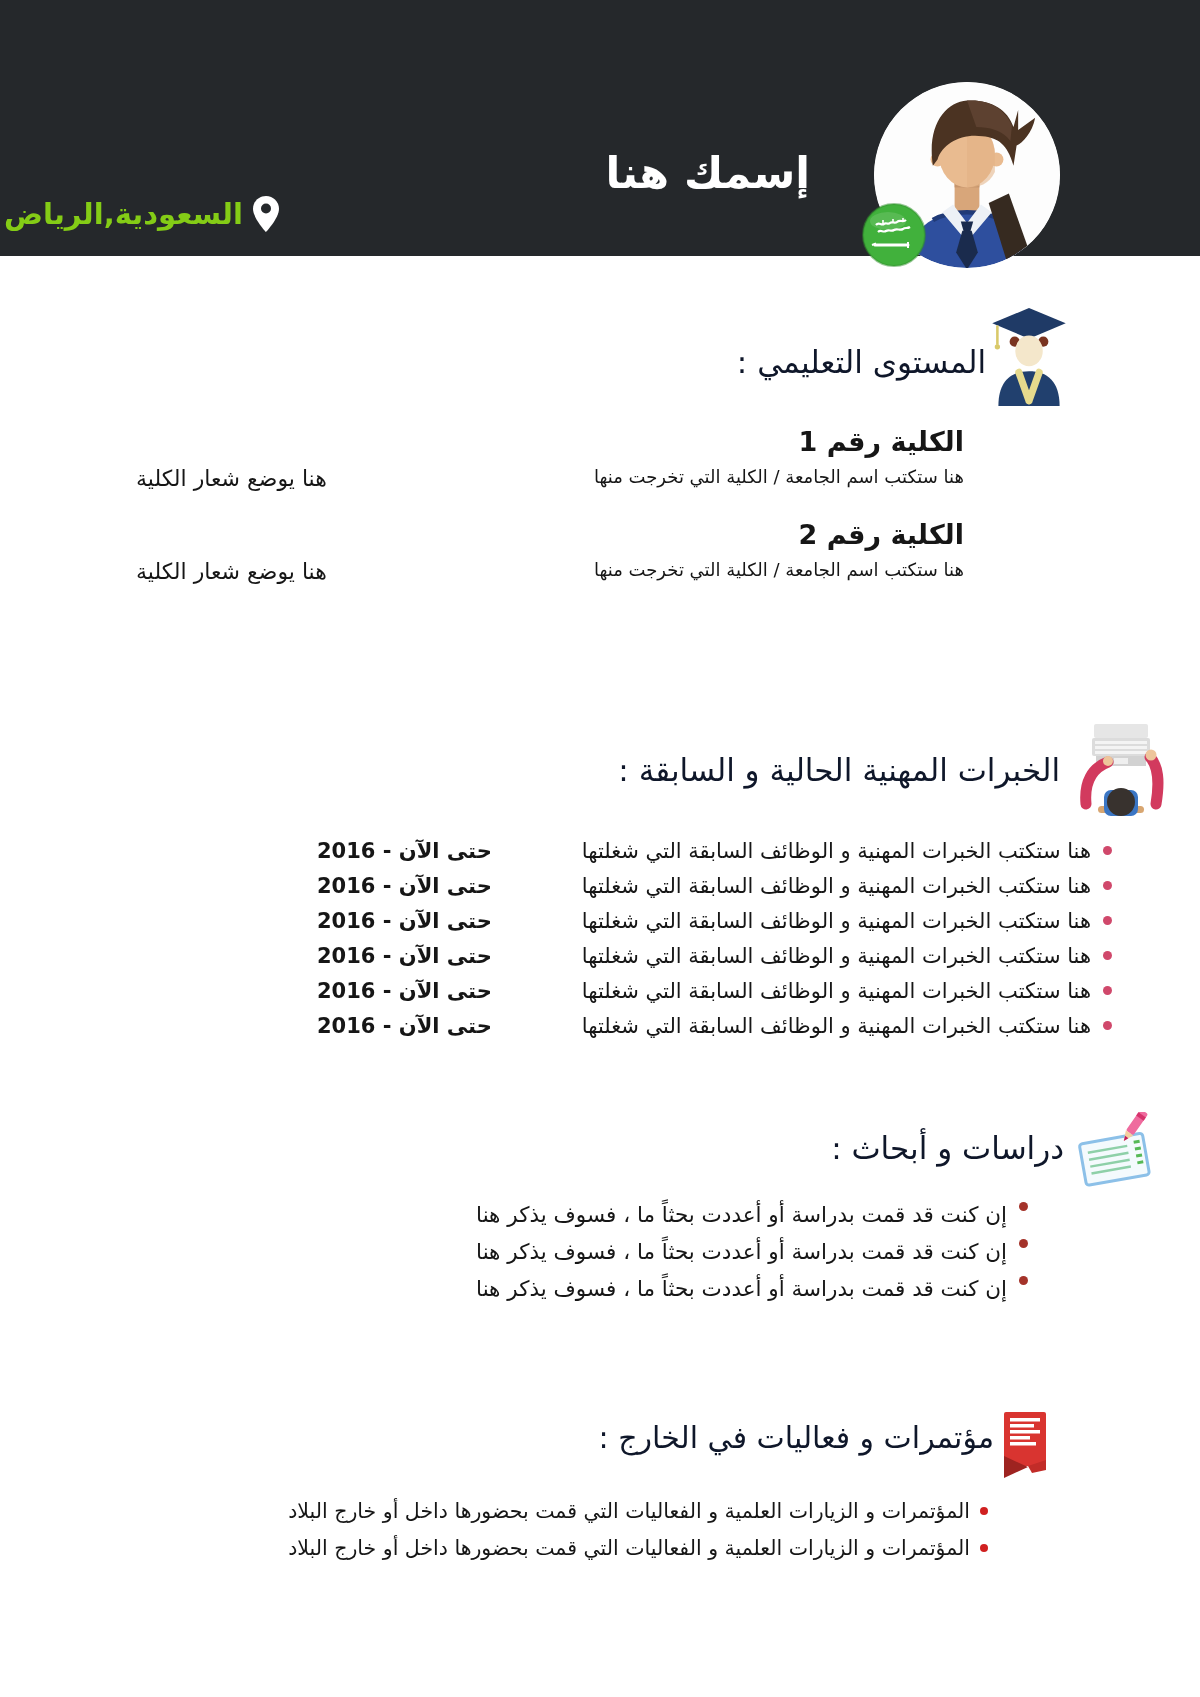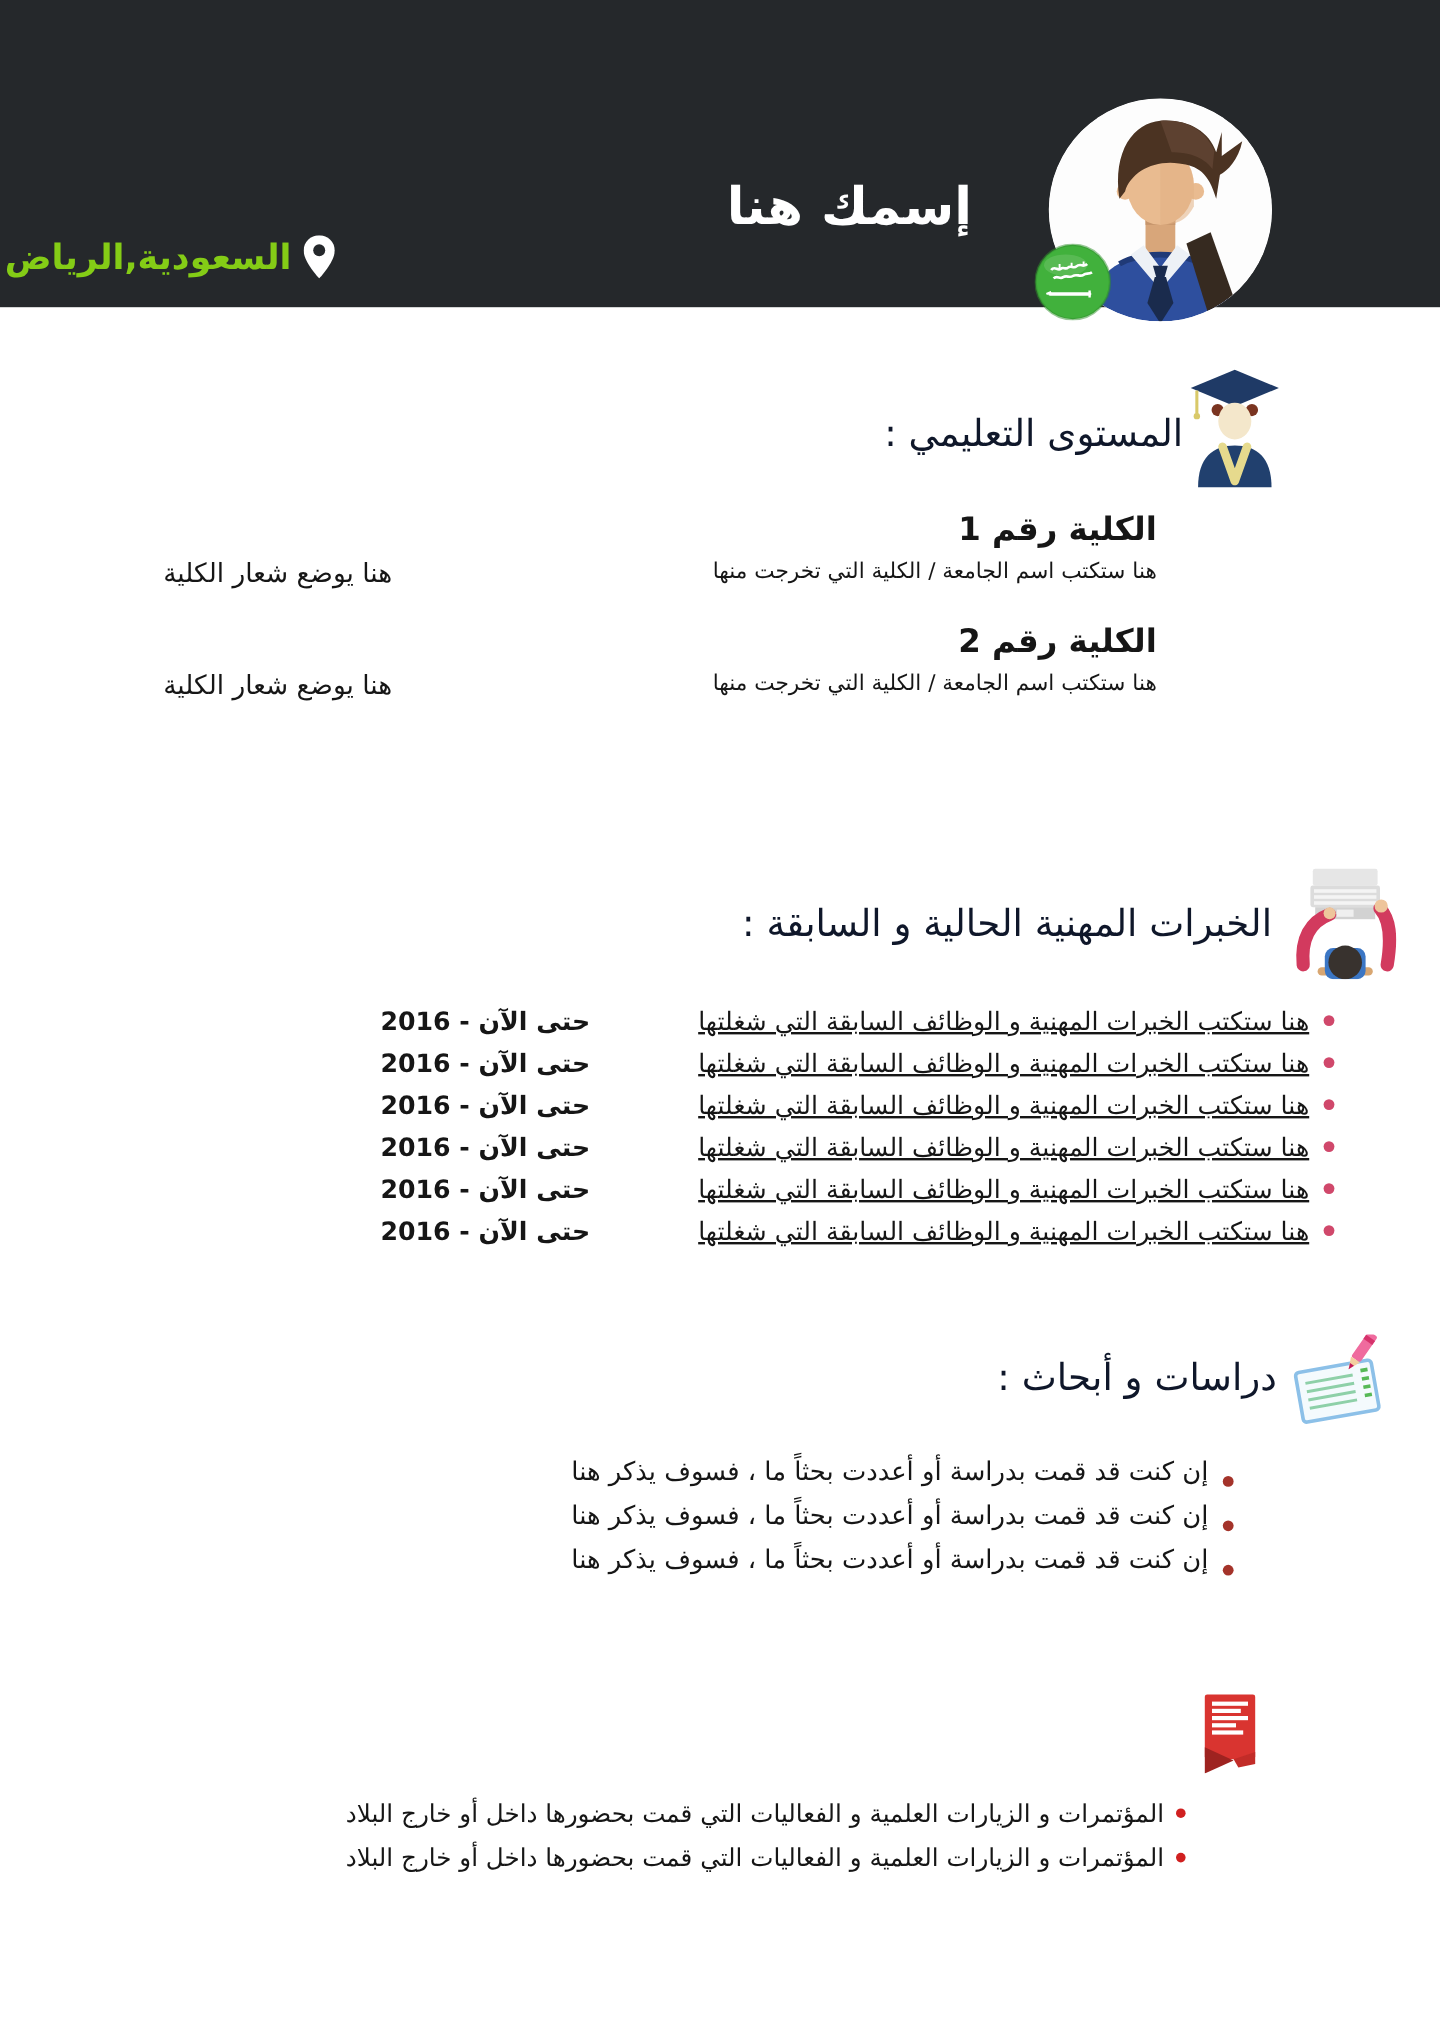--- a/index.html
+++ b/index.html
@@ -34,28 +34,28 @@
   .c2-details{right:236px;top:559px;}
   .c2-logo{left:136px;top:559px;}
 
   
   .xp-icon{left:1078px;top:720px;width:86px;height:96px;}
   .xp-title{right:140px;top:752px;}
   .xp-list{position:absolute;right:88px;top:833px;width:795px;}
   .xp-row{height:35px;display:flex;align-items:center;justify-content:space-between;}
   .xp-right{display:flex;align-items:center;min-width:0;}
   .xp-dot{width:9px;height:9px;background:#d0486b;margin-left:12px;}
-  .xp-text{font-size:21px;white-space:nowrap;text-decoration:underline;}
+  .xp-text{font-size:21px;white-space:nowrap;}
   .xp-period{font-size:21px;font-weight:bold;white-space:nowrap;}
 
   
   .st-icon{left:1072px;top:1112px;width:88px;height:85px;}
   .st-title{right:136px;top:1130px;}
   .st-list{position:absolute;right:172px;top:1202px;}
-  .st-row{height:37px;display:flex;align-items:flex-end;}
+  .st-row{height:37px;display:flex;align-items:flex-start;}
   .st-dot{width:9px;height:9px;background:#a4332a;margin-left:12px;}
   .st-text{font-size:21.5px;white-space:nowrap;}
 
   
   .cf-icon{left:998px;top:1410px;width:52px;height:68px;}
   .cf-title{right:206px;top:1420px;font-size:30px;}
   .cf-list{position:absolute;right:212px;top:1492px;}
   .cf-row{height:37px;display:flex;align-items:center;}
   .cf-dot{width:8px;height:8px;background:#d02020;margin-left:10px;}
   .cf-text{font-size:20.5px;white-space:nowrap;}
@@ -252,20 +252,21 @@
         <rect x="12" y="8" width="30" height="3.5"></rect>
           <rect x="12" y="14" width="24" height="3.5"></rect>
         <rect x="12" y="20" width="30" height="3.5"></rect>
           <rect x="12" y="26" width="20" height="3.5"></rect>
         <rect x="12" y="32" width="26" height="3.5"></rect>
       </g>
       <polygon points="30,56 48,50 48,60 34,63" fill="#c22c28"></polygon>
       <polygon points="6,46 6,68 30,57" fill="#9e2320"></polygon>
     </svg>
   </span>
+  <div class="sec-title cf-title">مؤتمرات و فعاليات في الخارج :</div>
 
   <div class="cf-list">
     <div class="cf-row">
       <span class="dot cf-dot"></span>
       <span class="cf-text">المؤتمرات و الزيارات العلمية و الفعاليات التي قمت بحضورها داخل أو خارج البلاد</span>
     </div>
     <div class="cf-row">
       <span class="dot cf-dot"></span>
       <span class="cf-text">المؤتمرات و الزيارات العلمية و الفعاليات التي قمت بحضورها داخل أو خارج البلاد</span>
     </div>

